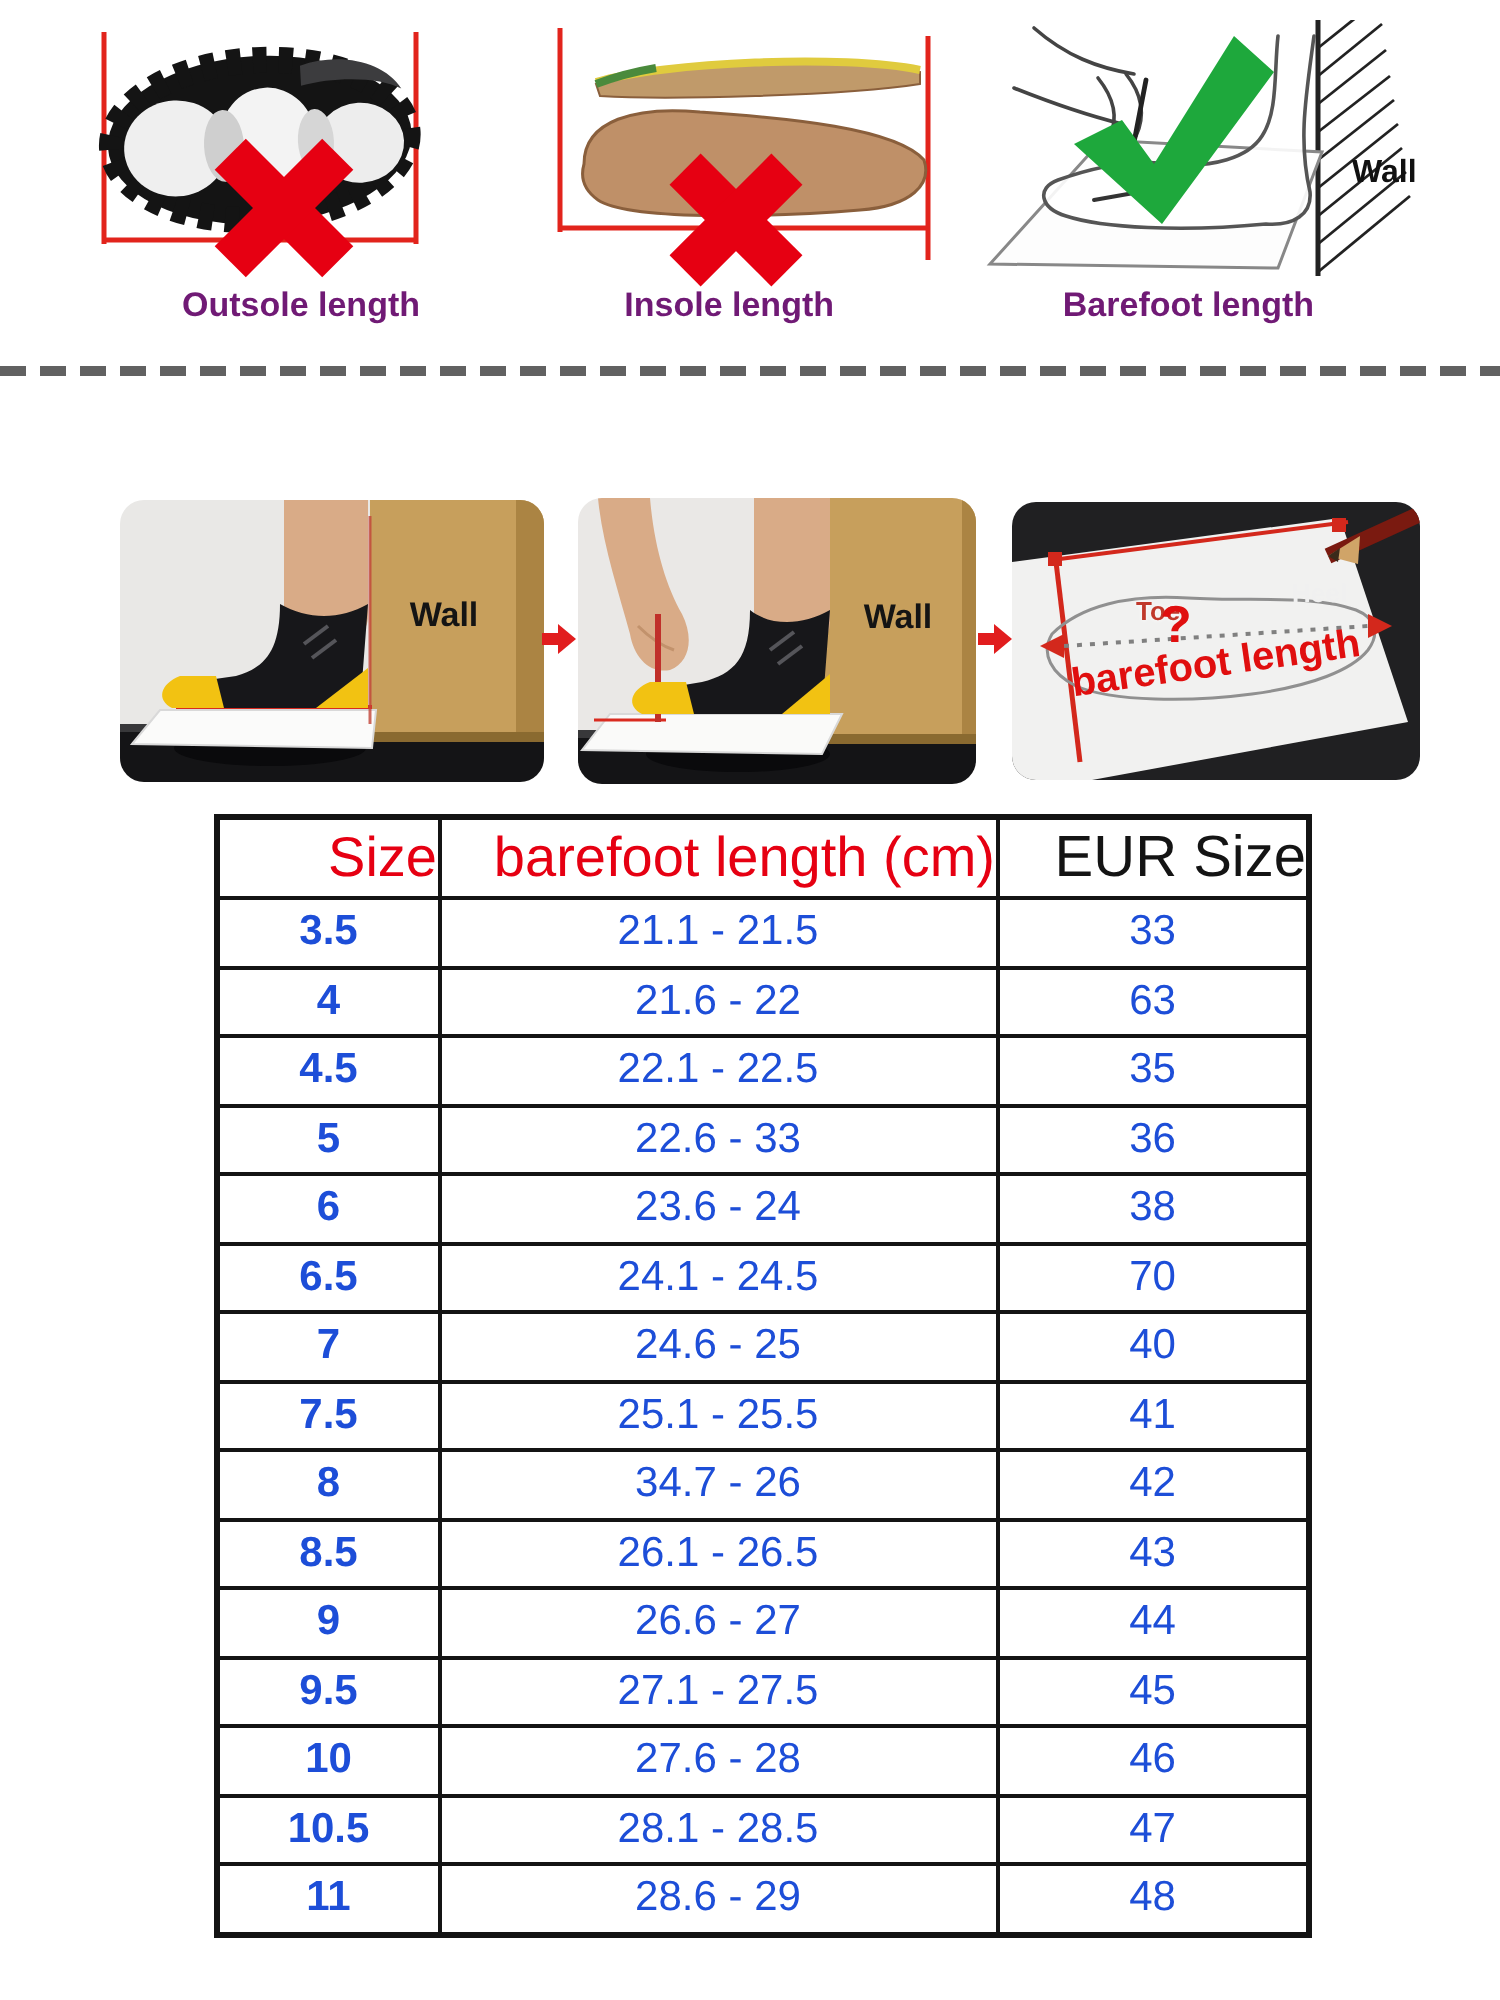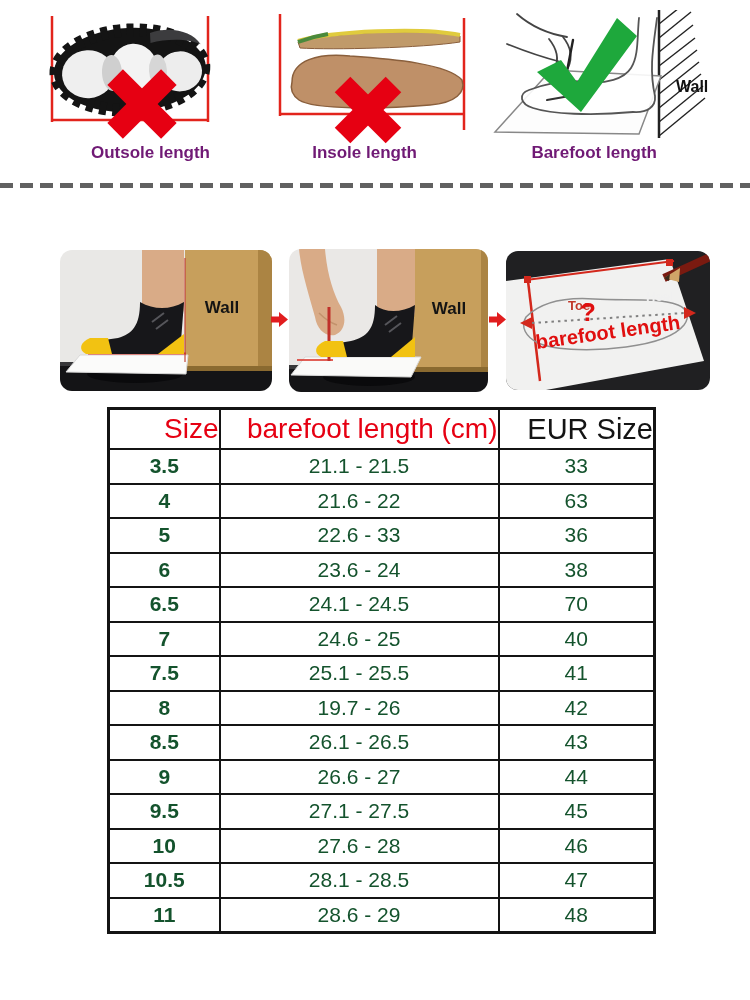--- a/index.html
+++ b/index.html
@@ -29,21 +29,21 @@
   .measure-label{position:absolute;font-size:20px;font-weight:bold;color:#e00f0f;
                  transform:rotate(-8deg);white-space:nowrap;}
   .fig-wall-label{position:absolute;font-size:16px;font-weight:bold;color:#111;}
 
   
   #size-table-wrap{position:absolute;left:107px;top:407px;}
   table{border-collapse:collapse;table-layout:fixed;width:546px;background:#fff;}
   table,th,td{border:2px solid #141414;}
   table{border-width:3px;}
   th{height:38px;padding:0;text-align:right;vertical-align:middle;font-weight:normal;}
-  td{height:32.5px;padding:0;text-align:center;vertical-align:middle;font-size:21px;color:#14532d;}
+  td{height:32.5px;padding:0;text-align:center;vertical-align:middle;font-size:21px;color:#1d4ed8;}
   th.red-head{color:#e60012;font-size:28px;}
   th.black-head{color:#141414;font-size:29px;}
   td.col0{font-weight:bold;}
 </style>
 </head>
 <body>
 
 <div id="page">
 
   <svg class="abs" style="left:42px;top:12px;" width="176" height="130" viewBox="0 0 176 130">
@@ -218,20 +218,25 @@
             <td class="col0">3.5</td>
             <td class="col1">21.1 - 21.5</td>
             <td class="col2">33</td>
           </tr>
           <tr>
             <td class="col0">4</td>
             <td class="col1">21.6 - 22</td>
             <td class="col2">63</td>
           </tr>
           <tr>
+            <td class="col0">4.5</td>
+            <td class="col1">22.1 - 22.5</td>
+            <td class="col2">35</td>
+          </tr>
+          <tr>
             <td class="col0">5</td>
             <td class="col1">22.6 - 33</td>
             <td class="col2">36</td>
           </tr>
           <tr>
             <td class="col0">6</td>
             <td class="col1">23.6 - 24</td>
             <td class="col2">38</td>
           </tr>
           <tr>
@@ -244,21 +249,21 @@
             <td class="col1">24.6 - 25</td>
             <td class="col2">40</td>
           </tr>
           <tr>
             <td class="col0">7.5</td>
             <td class="col1">25.1 - 25.5</td>
             <td class="col2">41</td>
           </tr>
           <tr>
             <td class="col0">8</td>
-            <td class="col1">19.7 - 26</td>
+            <td class="col1">34.7 - 26</td>
             <td class="col2">42</td>
           </tr>
           <tr>
             <td class="col0">8.5</td>
             <td class="col1">26.1 - 26.5</td>
             <td class="col2">43</td>
           </tr>
           <tr>
             <td class="col0">9</td>
             <td class="col1">26.6 - 27</td>

